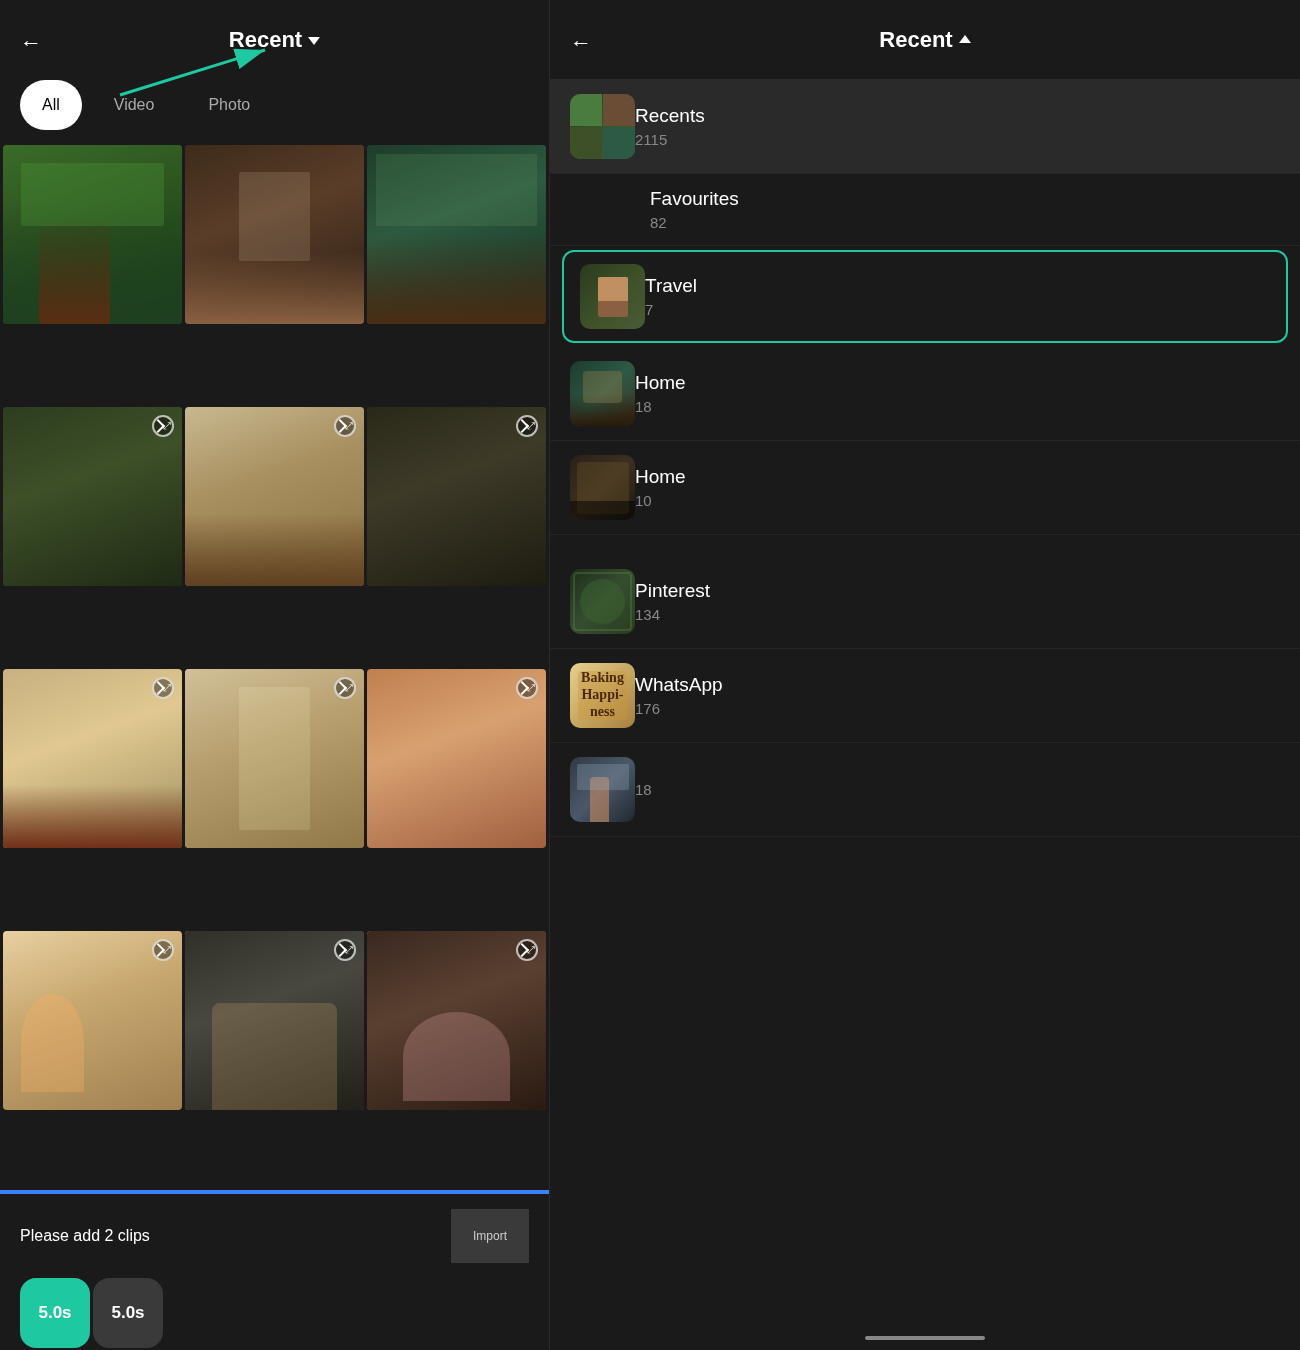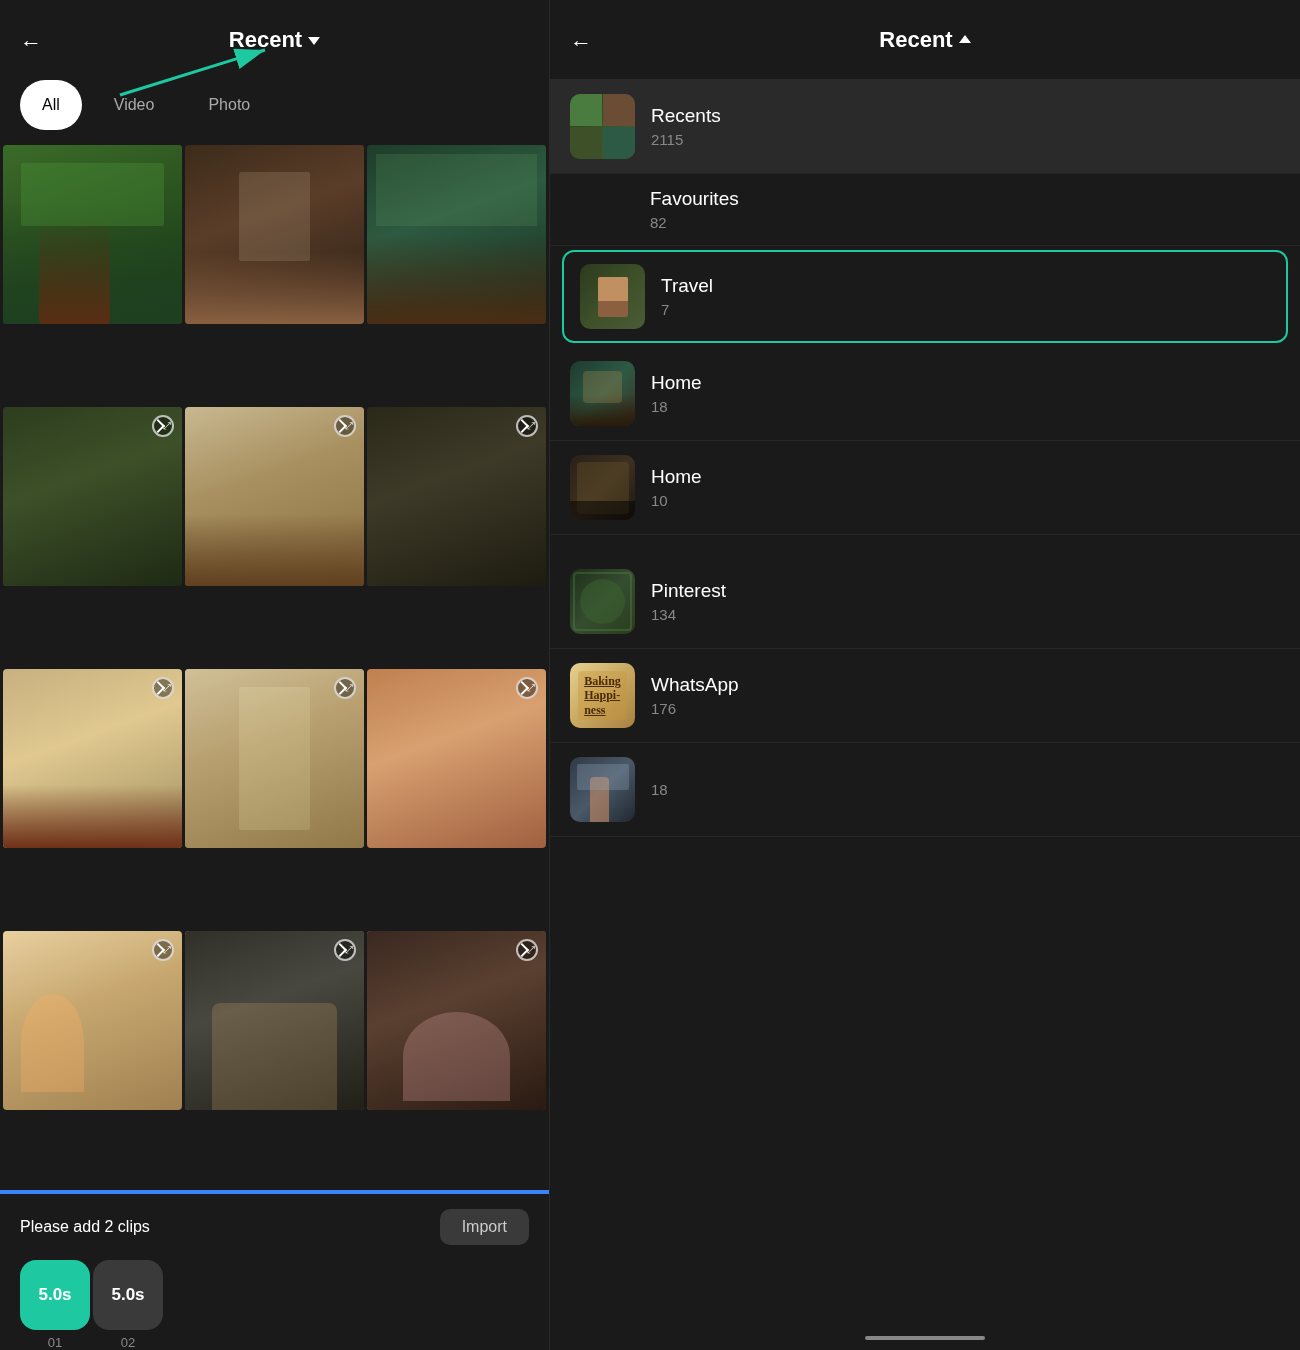--- a/index.html
+++ b/index.html
@@ -169,23 +169,23 @@
 
     .clips-label {
       font-size: 16px;
       color: #fff;
     }
 
     .import-btn {
       background: #3a3a3a;
       color: #ccc;
       border: none;
-      padding: 9px 22px;
-      border-radius: 10px;
-      font-size: 16px;
+      padding: 20px 22px;
+      border-radius: 1px;
+      font-size: 12px;
       cursor: pointer;
     }
 
     .clips-row {
       display: flex;
       gap: 3px;
       align-items: flex-start;
     }
 
     .clip-item {
@@ -265,21 +265,20 @@
     }
 
     .album-list {
       flex: 1;
       overflow-y: auto;
     }
 
     .album-item {
       display: flex;
       align-items: center;
-      gap: 16px;
       padding: 14px 20px;
       cursor: pointer;
       border-bottom: 1px solid #252525;
       transition: background 0.15s;
     }
 
     .album-item.selected {
       border: 2px solid #1ec8a0;
       border-radius: 12px;
       margin: 4px 12px;
@@ -572,21 +571,21 @@
       <div class="album-info">
         <div class="album-name">Pinterest</div>
         <div class="album-count">134</div>
       </div>
     </div>
 
     <div class="album-item">
       <div class="album-thumb" style="background:linear-gradient(135deg,#e8d090,#c8a860,#a88040);">
         <div style="width:100%;height:100%;position:relative;overflow:hidden;">
           <div style="position:absolute;top:8px;left:8px;right:8px;bottom:8px;background:rgba(200,150,60,0.4);border-radius:4px;display:flex;align-items:center;justify-content:center;">
-            <div style="font-size:12px;color:#4a2a08;font-weight:bold;text-align:left;line-height:1.2;font-family:serif;text-decoration:underline;">Baking<br>Happi-<br>ness</div>
+            <div style="font-size:14px;color:#4a2a08;font-weight:bold;text-align:center;line-height:1.2;font-family:serif;">Baking<br>Happi-<br>ness</div>
           </div>
         </div>
       </div>
       <div class="album-info">
         <div class="album-name">WhatsApp</div>
         <div class="album-count">176</div>
       </div>
     </div>
 
     <div class="album-item">

